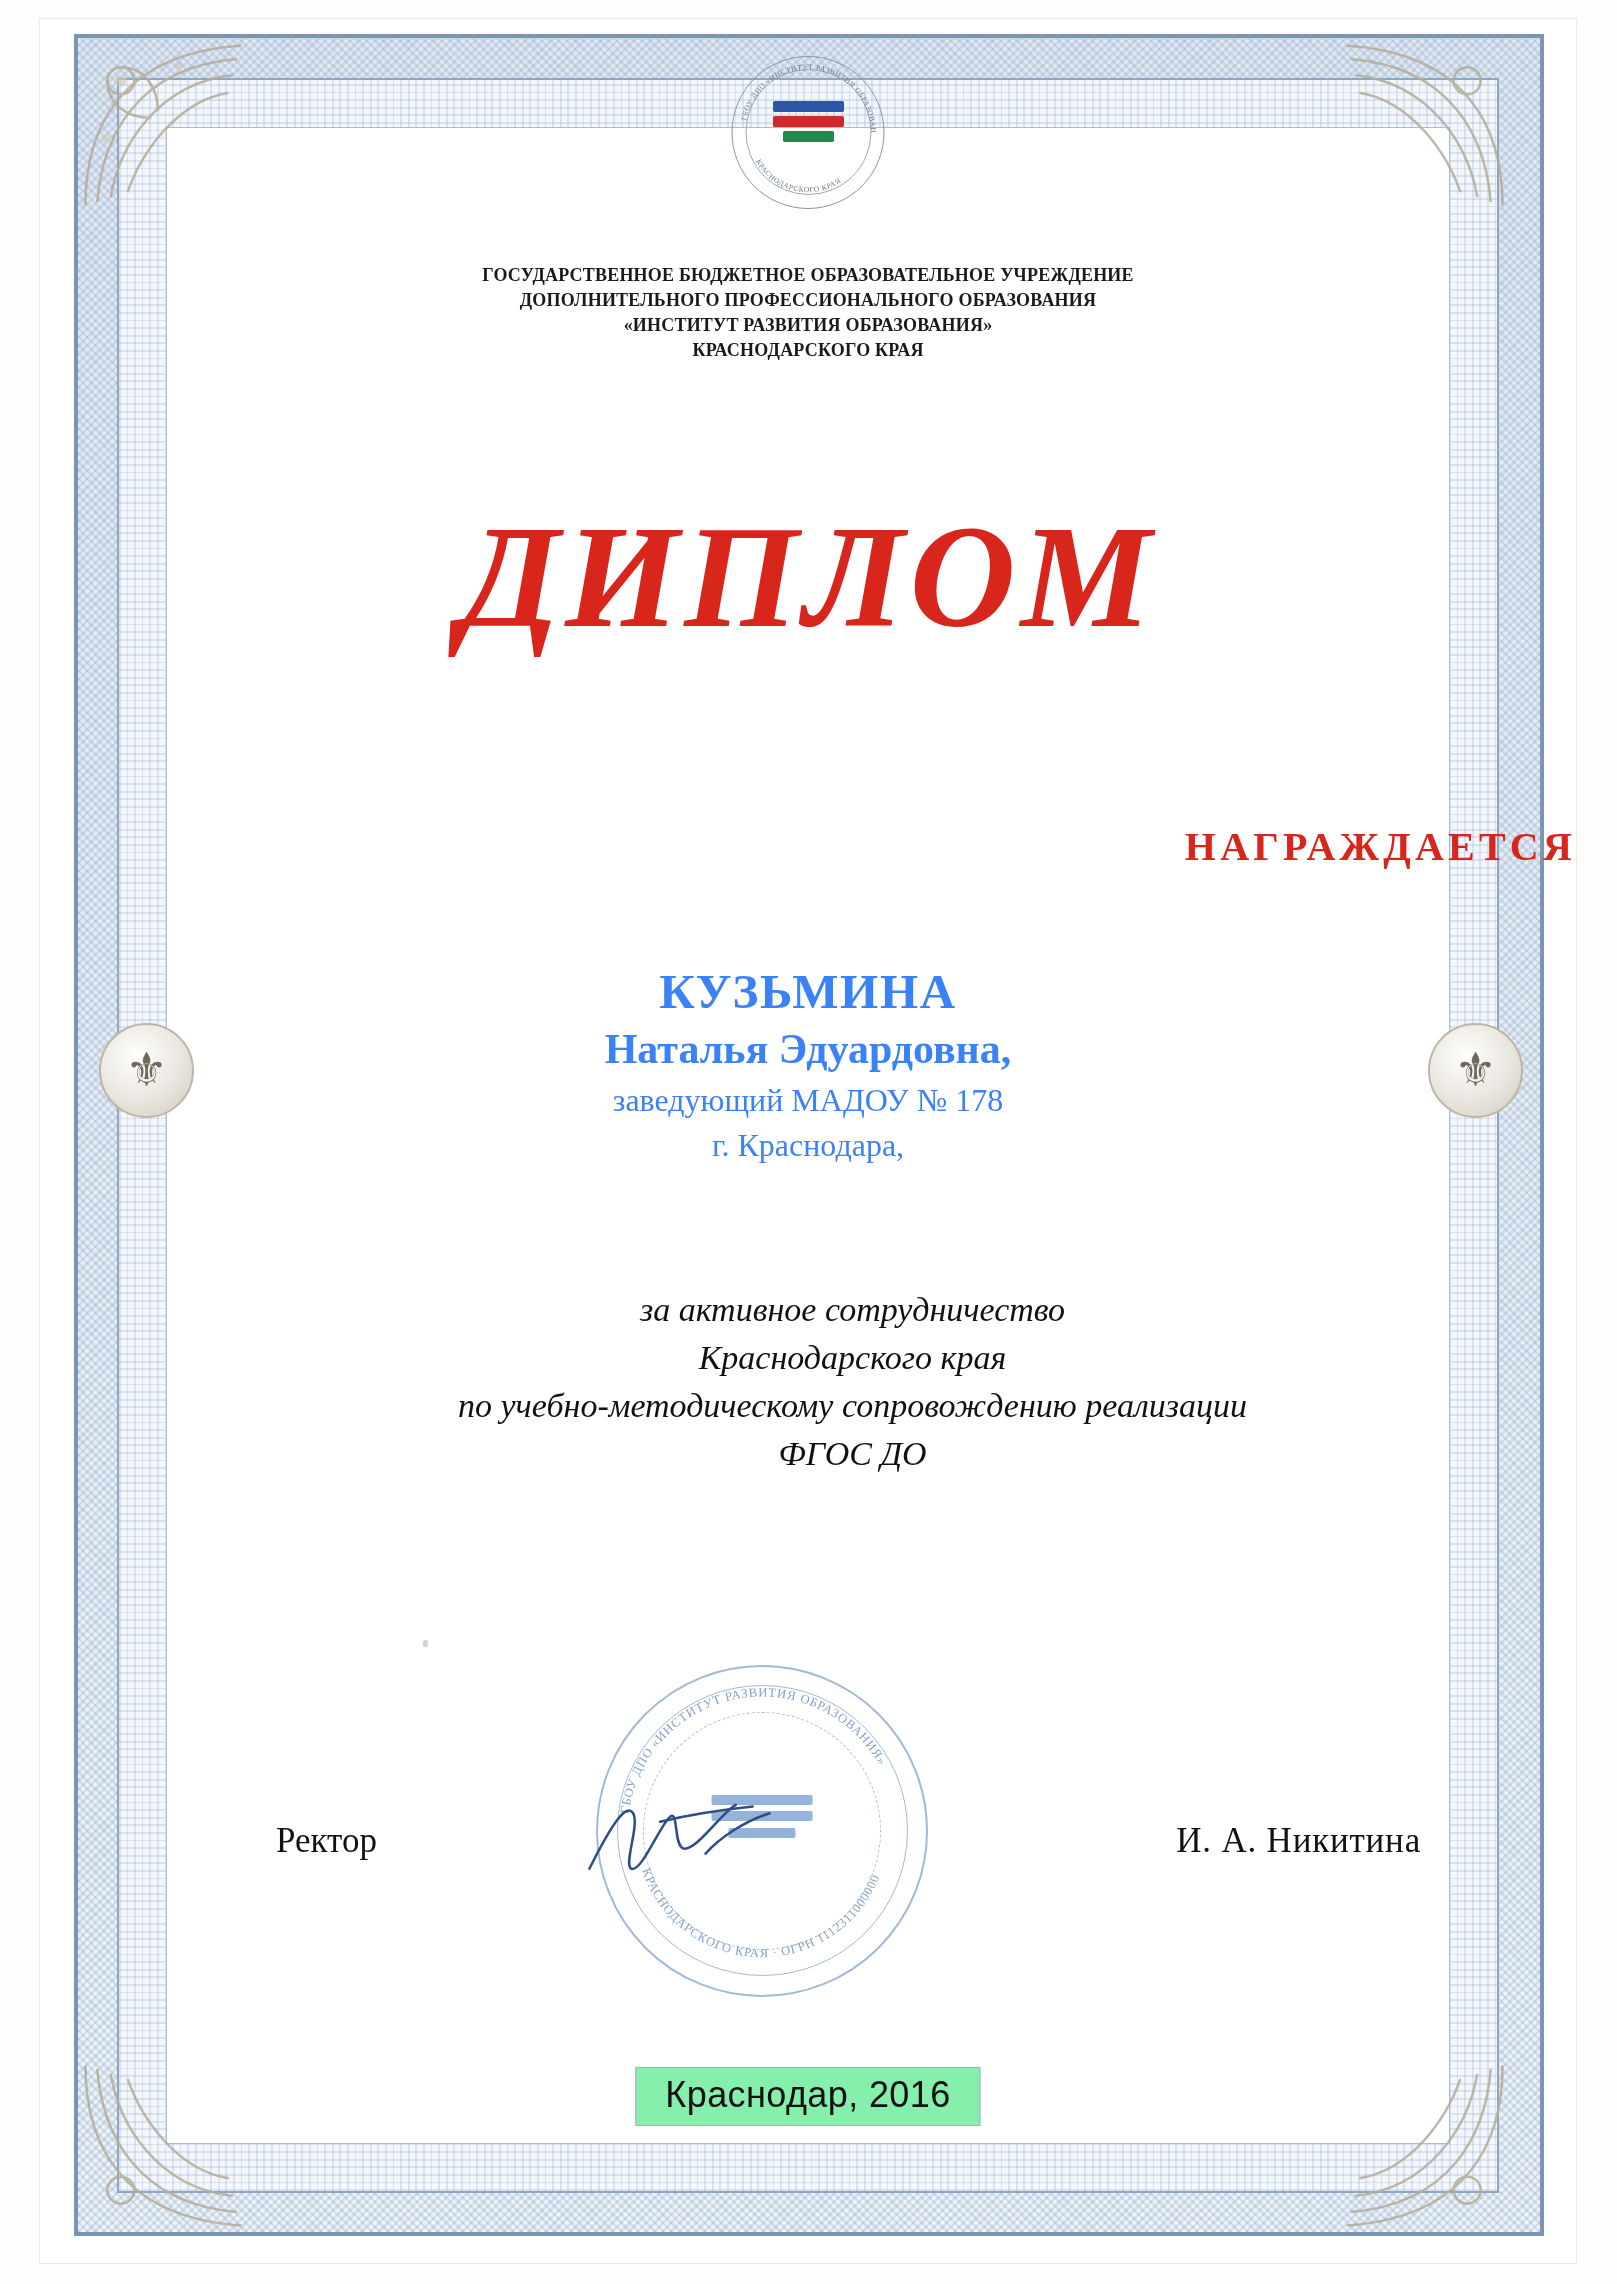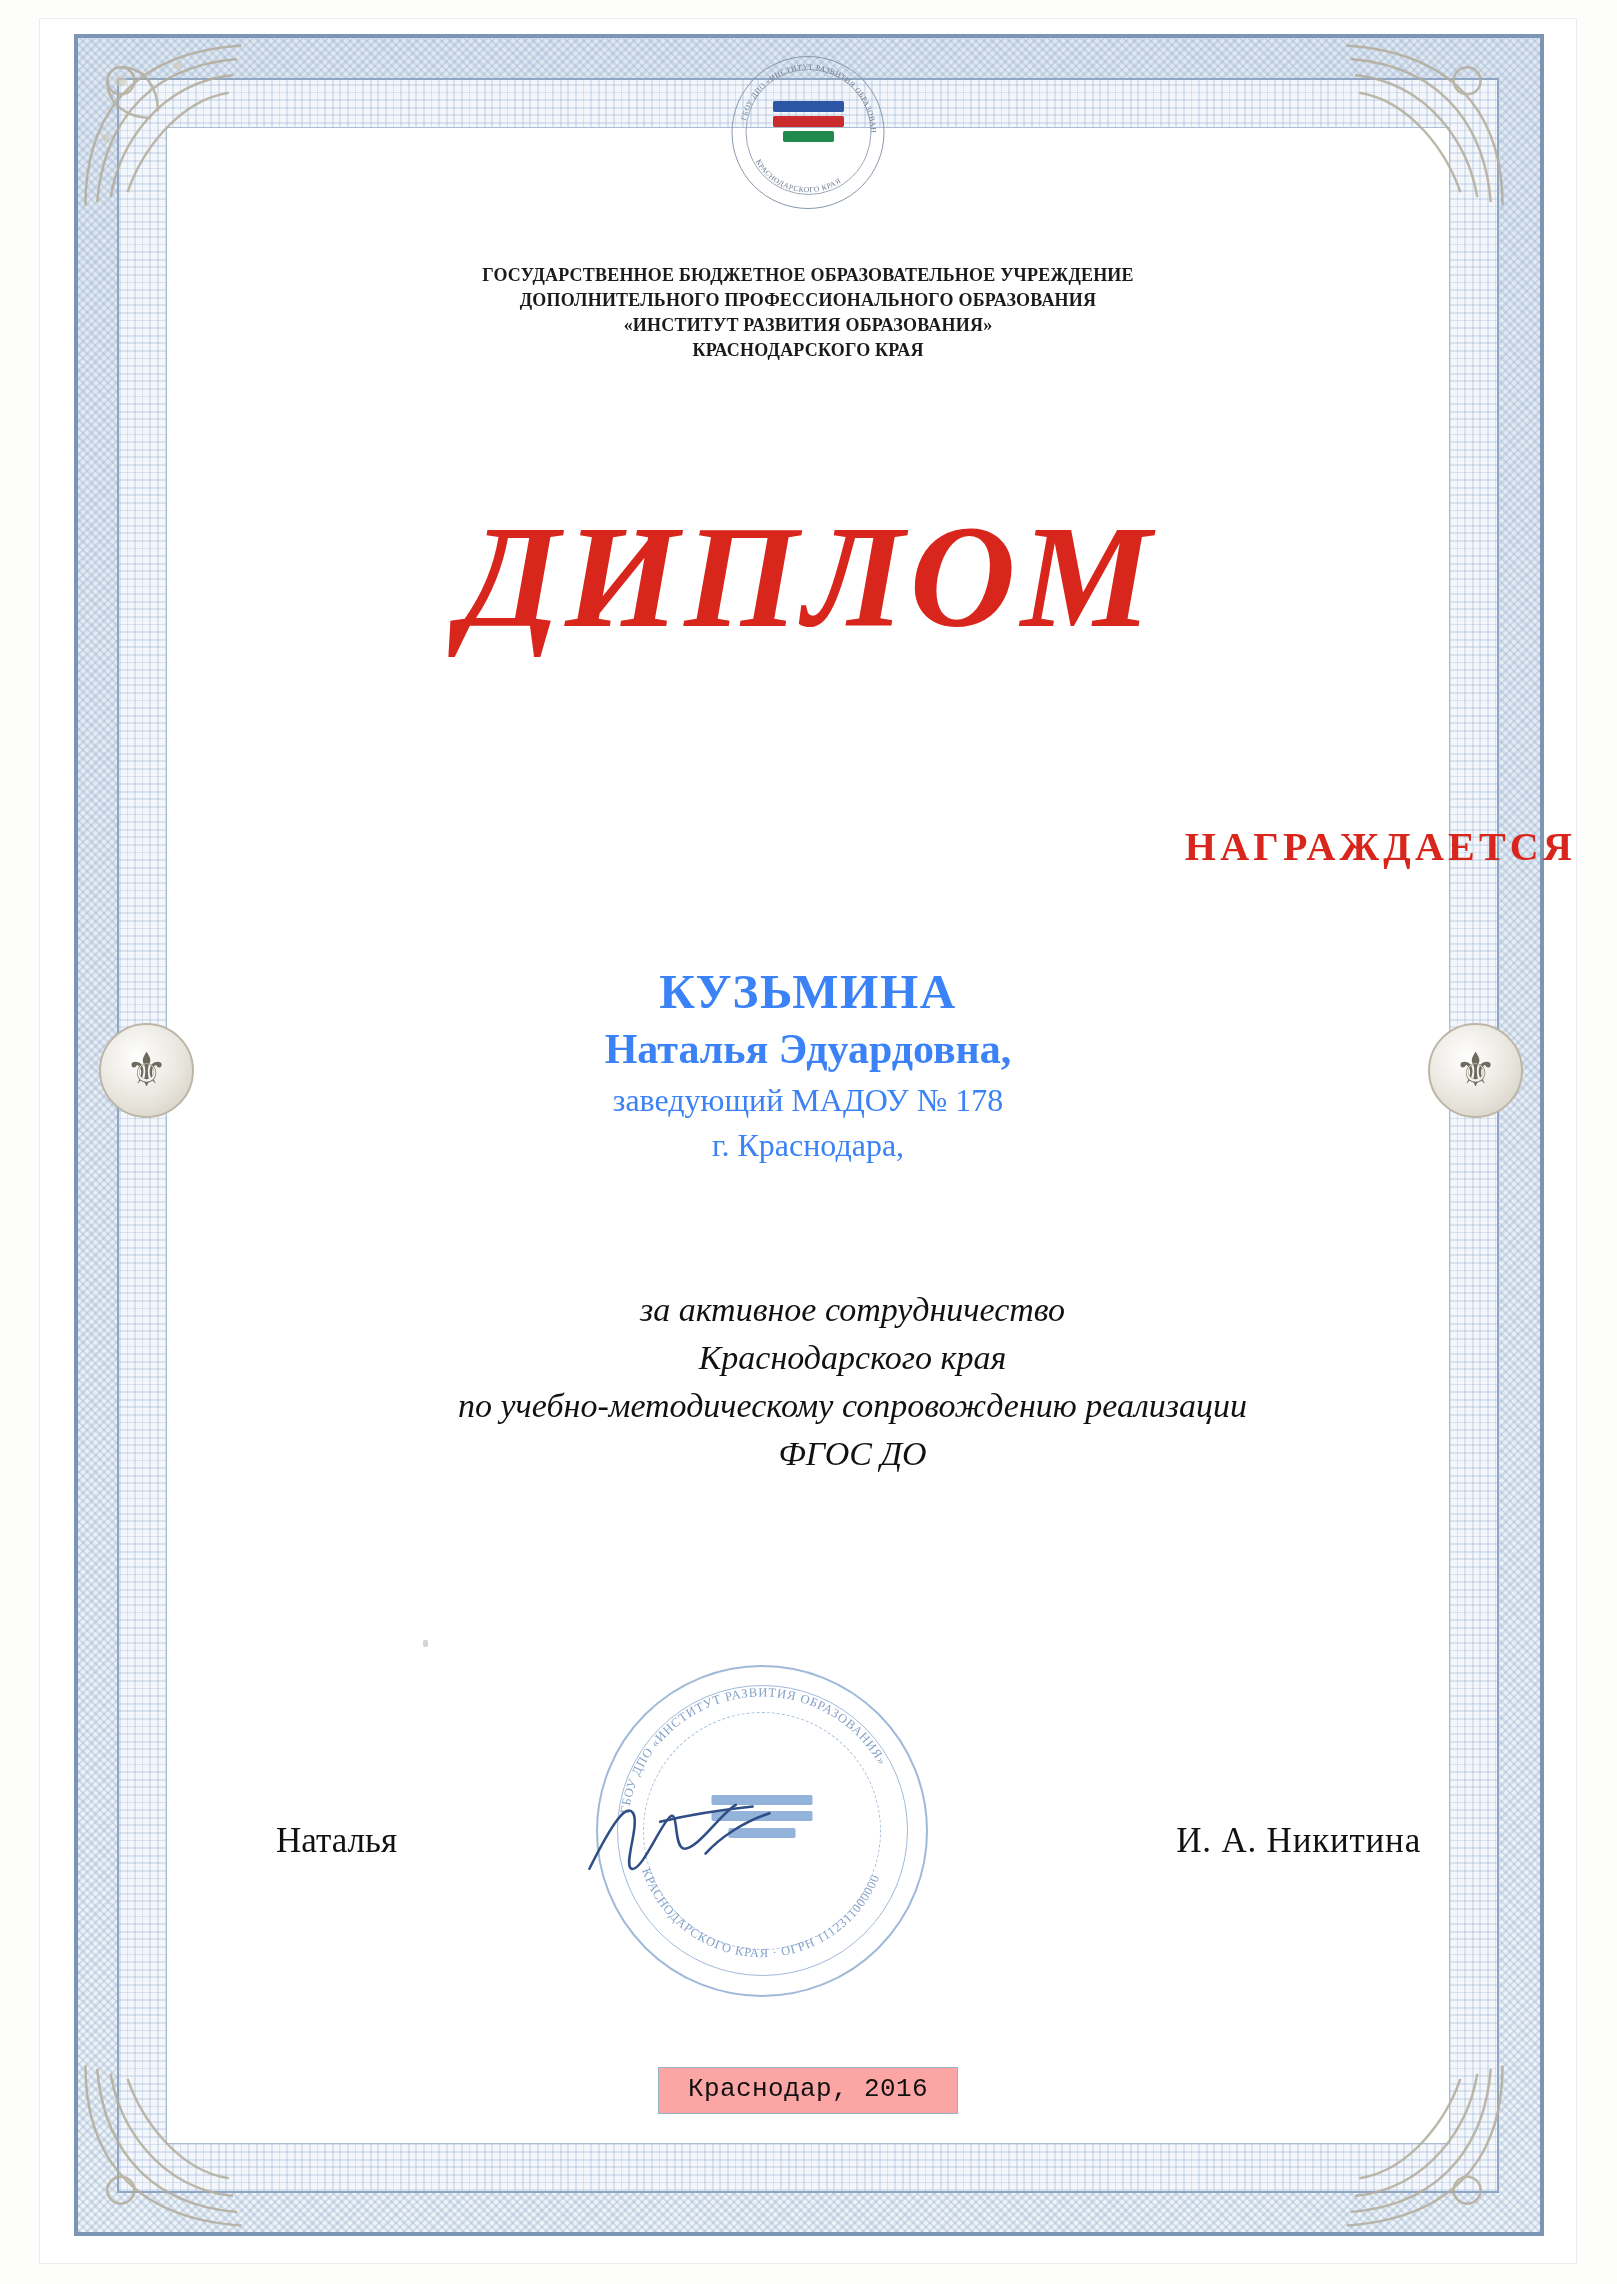--- a/index.html
+++ b/index.html
@@ -306,23 +306,23 @@
   }
 
   
   .footer-box {
     position: absolute;
     left: 50%;
     transform: translateX(-50%);
     top: 2048px;
     padding: 6.7px 29px 8.4px;
     border: 1.7px solid #9ab0cb;
-    background: #fca5a5;
-    font-family: Liberation Mono, monospace;
-    font-size: 26px;
+    background: #86efac;
+    font-family: Liberation Sans, sans-serif;
+    font-size: 36px;
     color: #111;
     letter-spacing: 0.4px;
   }
 
   
   .speck {
     position: absolute;
     left: 383px; top: 1621px;
     width: 5px; height: 7.6px;
     background: #c9c9c9;
@@ -472,21 +472,21 @@
 
     <svg class="signature-ink" viewBox="0 0 250 120" xmlns="http://www.w3.org/2000/svg">
       <g fill="none" stroke="#2f4e86" stroke-width="3" stroke-linecap="round">
         <path d="M12 96 C40 40 56 18 64 30 C72 44 52 92 62 96 C74 100 96 44 108 34 C118 26 112 70 124 72 C140 74 168 30 186 20"></path>
         <path d="M96 40 C130 32 168 26 206 22"></path>
         <path d="M150 78 C168 58 196 40 226 30"></path>
       </g>
     </svg>
 
     <div class="sig-row">
-      <div class="sig-title">Наталья</div>
+      <div class="sig-title">Ректор</div>
       <div class="sig-person">И. А. Никитина</div>
     </div>
 
     <div class="footer-box">Краснодар, 2016</div>
 
   </div>
 </div>
 
 
 </body></html>

